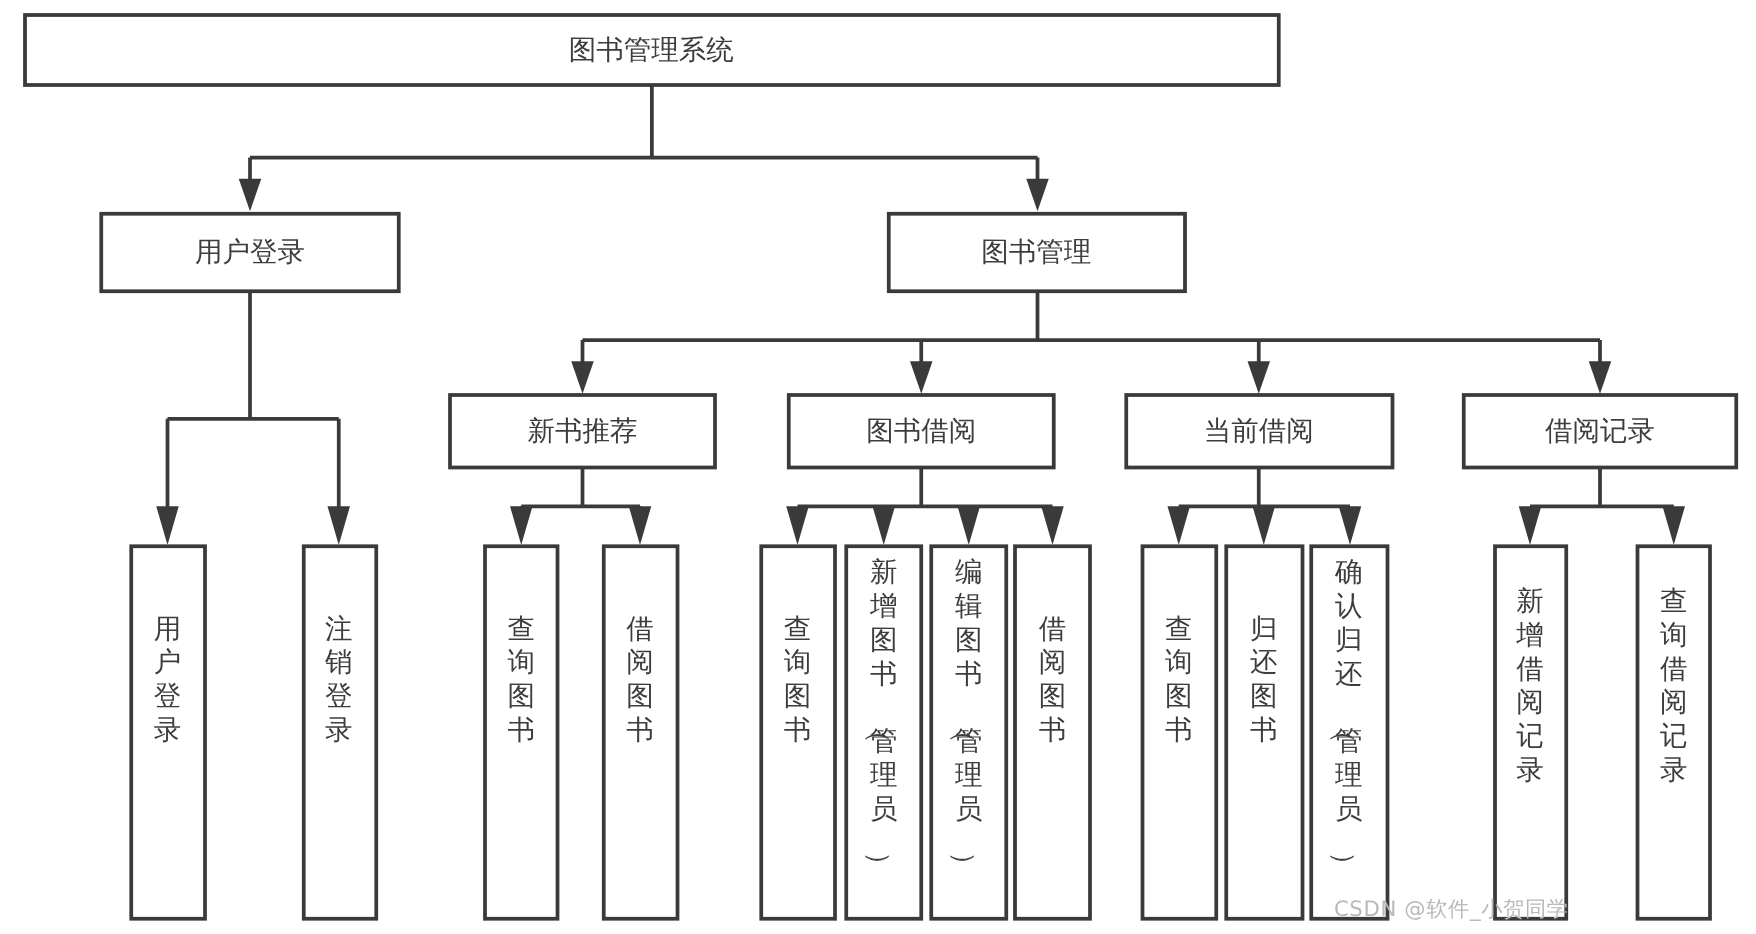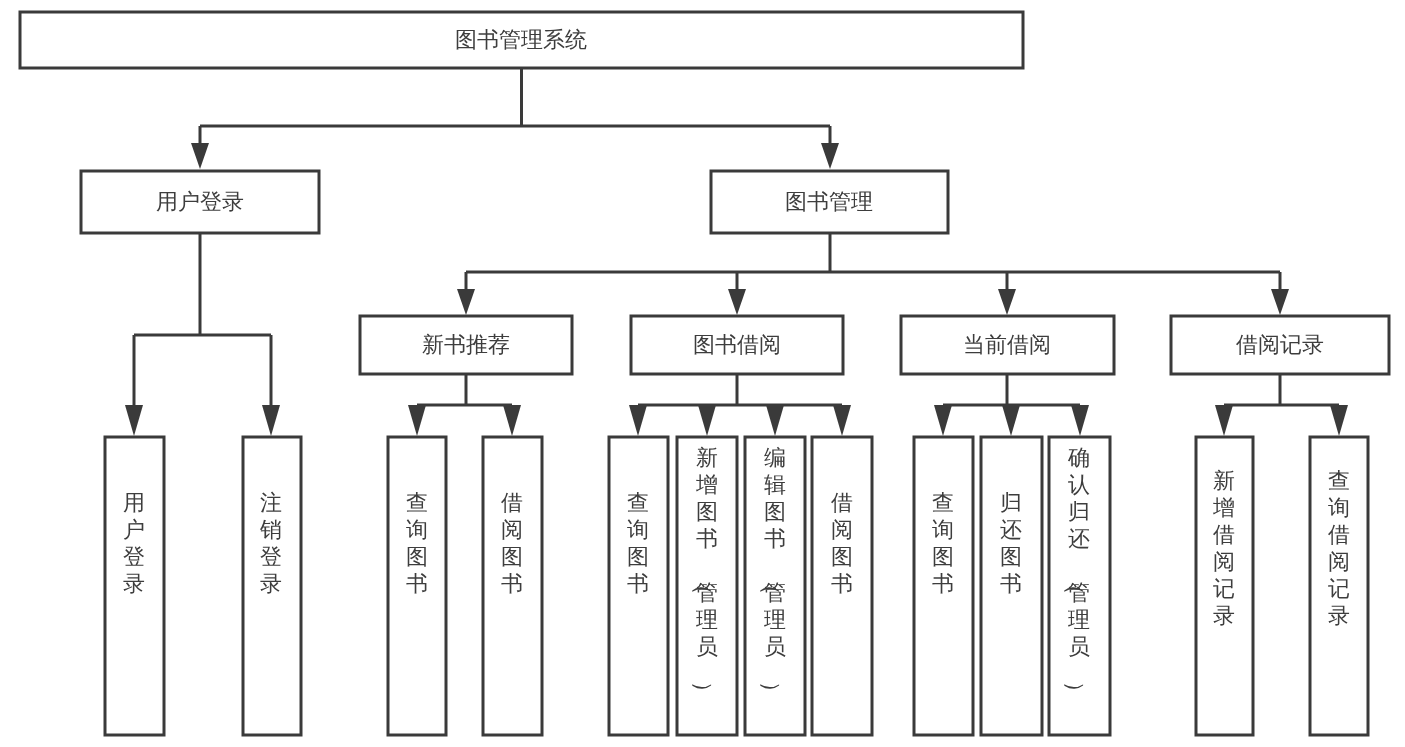--- a/index.html
+++ b/index.html
@@ -216,13 +216,14 @@
       <rect class="node-box" x="1196" y="437" width="57" height="298"></rect>
       <text class="node-label-vert leaf-text" x="1224" y="488"><tspan x="1224" dy="0">新</tspan><tspan x="1224" dy="27">增</tspan><tspan x="1224" dy="27">借</tspan><tspan x="1224" dy="27">阅</tspan><tspan x="1224" dy="27">记</tspan><tspan x="1224" dy="27">录</tspan></text>
     </g>
     <g>
       <rect class="node-box" x="1310" y="437" width="58" height="298"></rect>
       <text class="node-label-vert leaf-text" x="1339" y="488"><tspan x="1339" dy="0">查</tspan><tspan x="1339" dy="27">询</tspan><tspan x="1339" dy="27">借</tspan><tspan x="1339" dy="27">阅</tspan><tspan x="1339" dy="27">记</tspan><tspan x="1339" dy="27">录</tspan></text>
     </g>
 
   </svg>
 
+  <div class="watermark-text">CSDN @软件_小贺同学</div>
 </div>
 
 </body></html>

